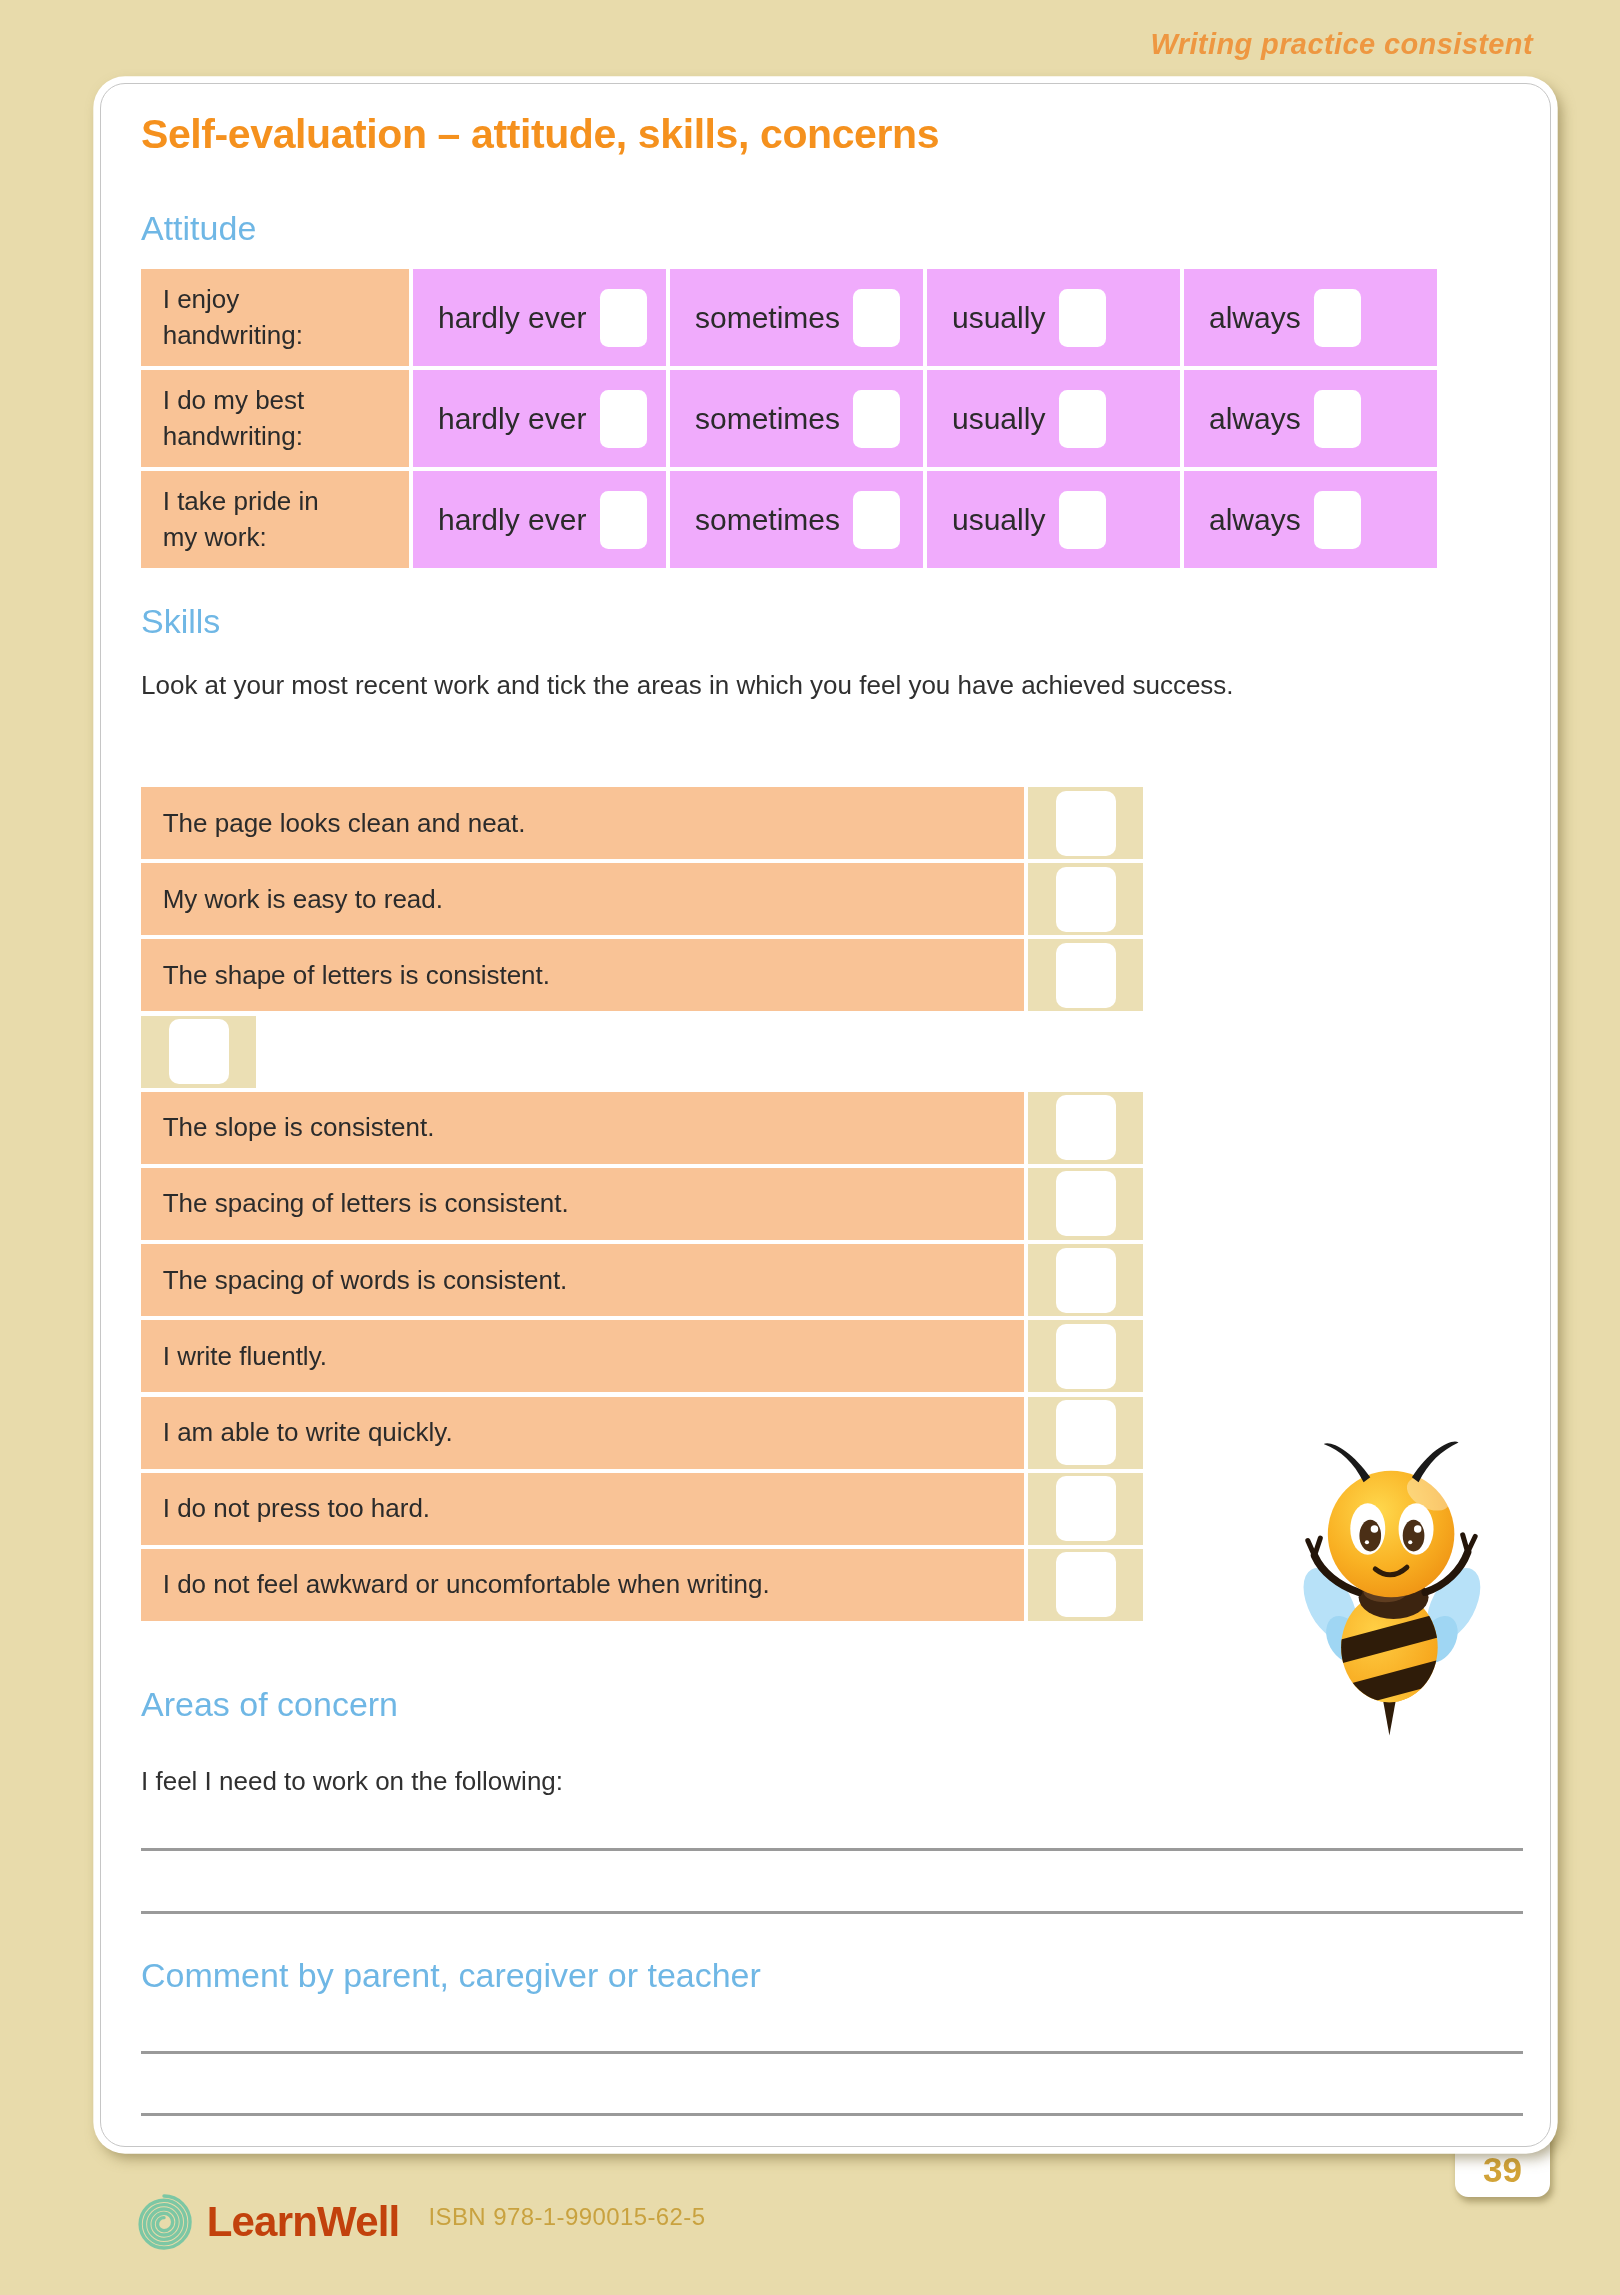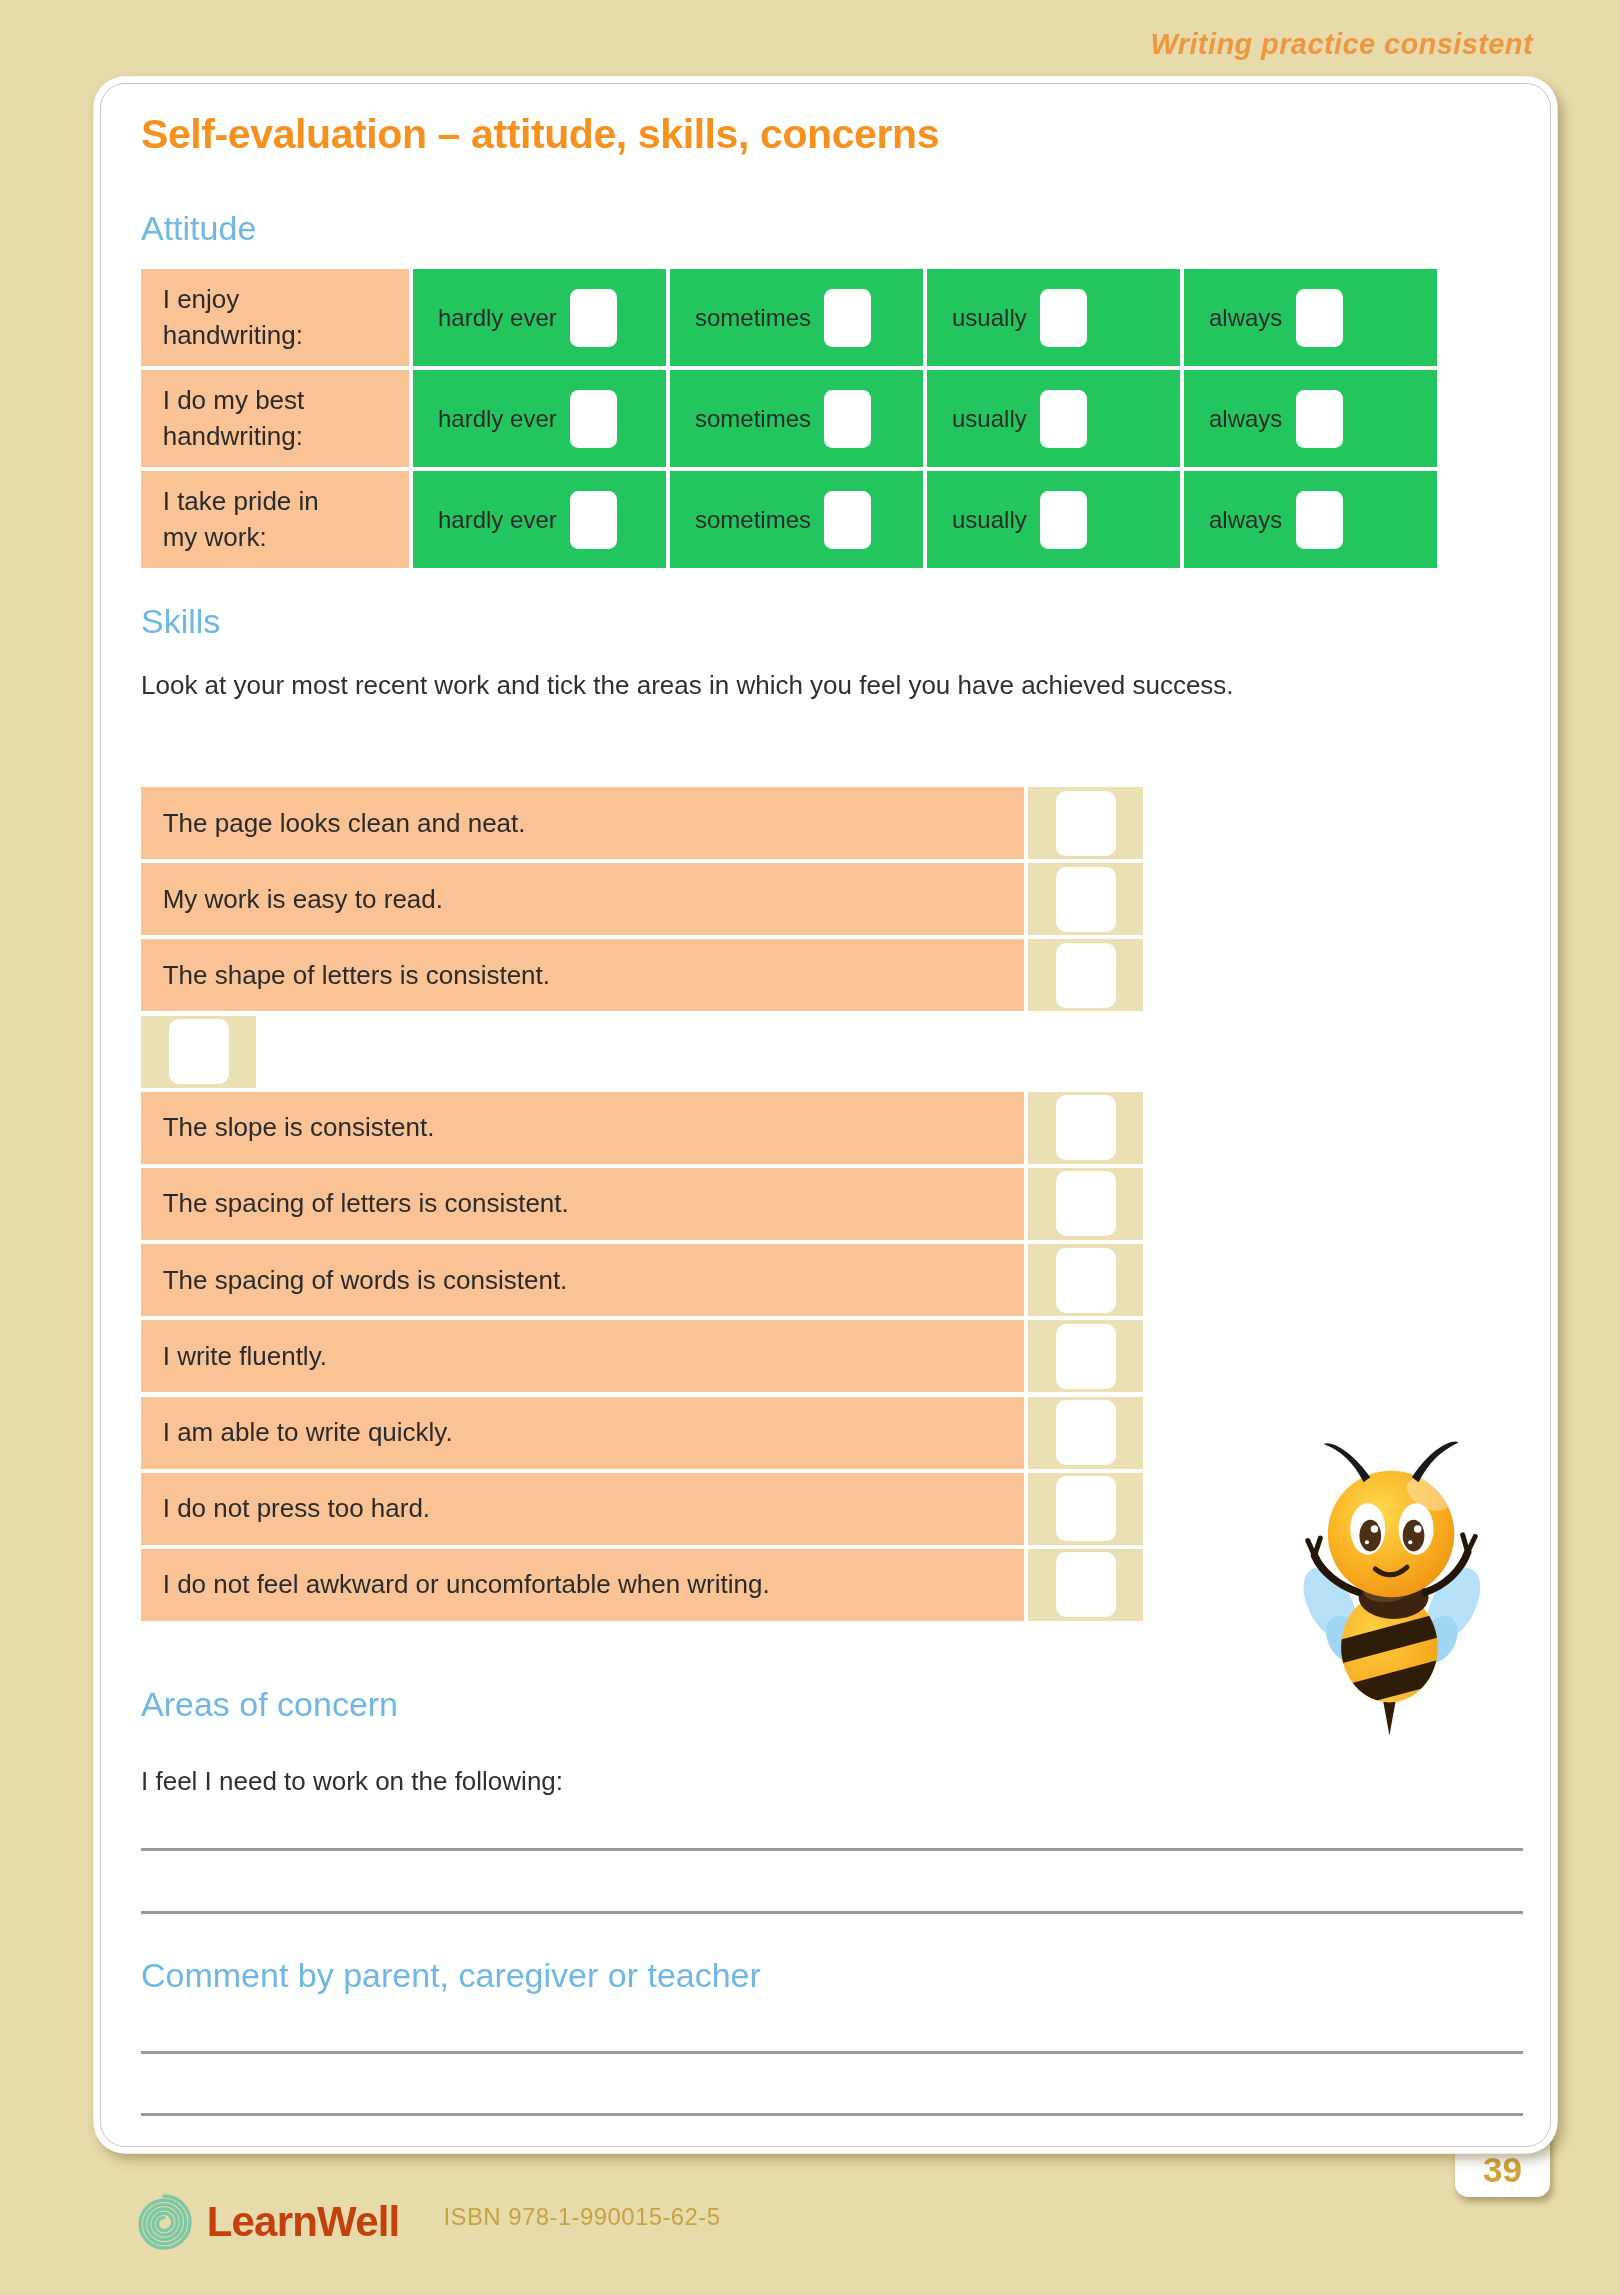--- a/index.html
+++ b/index.html
@@ -53,24 +53,24 @@
     gap:4px;
   }
   .att-label {
     background:#f9c396;
     display:flex; align-items:center;
     padding-left:21.7px;
     font-size:26px; line-height:1.35;
   }
   .att-label span { max-width:187px; display:inline-block; }
   .att-opt {
-    background:#22c55e;
+    background:#f0abfc;
     display:flex; align-items:center;
     padding-left:25px;
-    font-size:24px;
+    font-size:30px;
   }
   .cbox-sm {
     width:47px; height:58px; margin-left:13.3px;
     background:#ffffff; border-radius:8.3px; flex:none;
   }
 
   
   .skills-instructions {
     position:absolute; left:40px; top:583px;
     width:1149px; font-size:26px; line-height:1.45; color:#303030;
@@ -123,21 +123,21 @@
   
   .footer {
     position:absolute; left:133px; top:2191px;
     display:flex; align-items:center; z-index:2;
   }
   .brand-name {
     margin-left:11.7px;
     font-size:42px; font-weight:700; color:#c2410c; letter-spacing:-0.8px;
   }
   .isbn {
-    margin-left:44px; transform:translateY(-5px);
+    margin-left:29px; transform:translateY(-5px);
     font-size:24px; color:#c9a23f; letter-spacing:0.4px;
   }
 </style>
 </head>
 <body>
 
 <div class="page-header">Writing practice consistent</div>
 
 <div class="page-tab">
   <span class="num">39</span>

